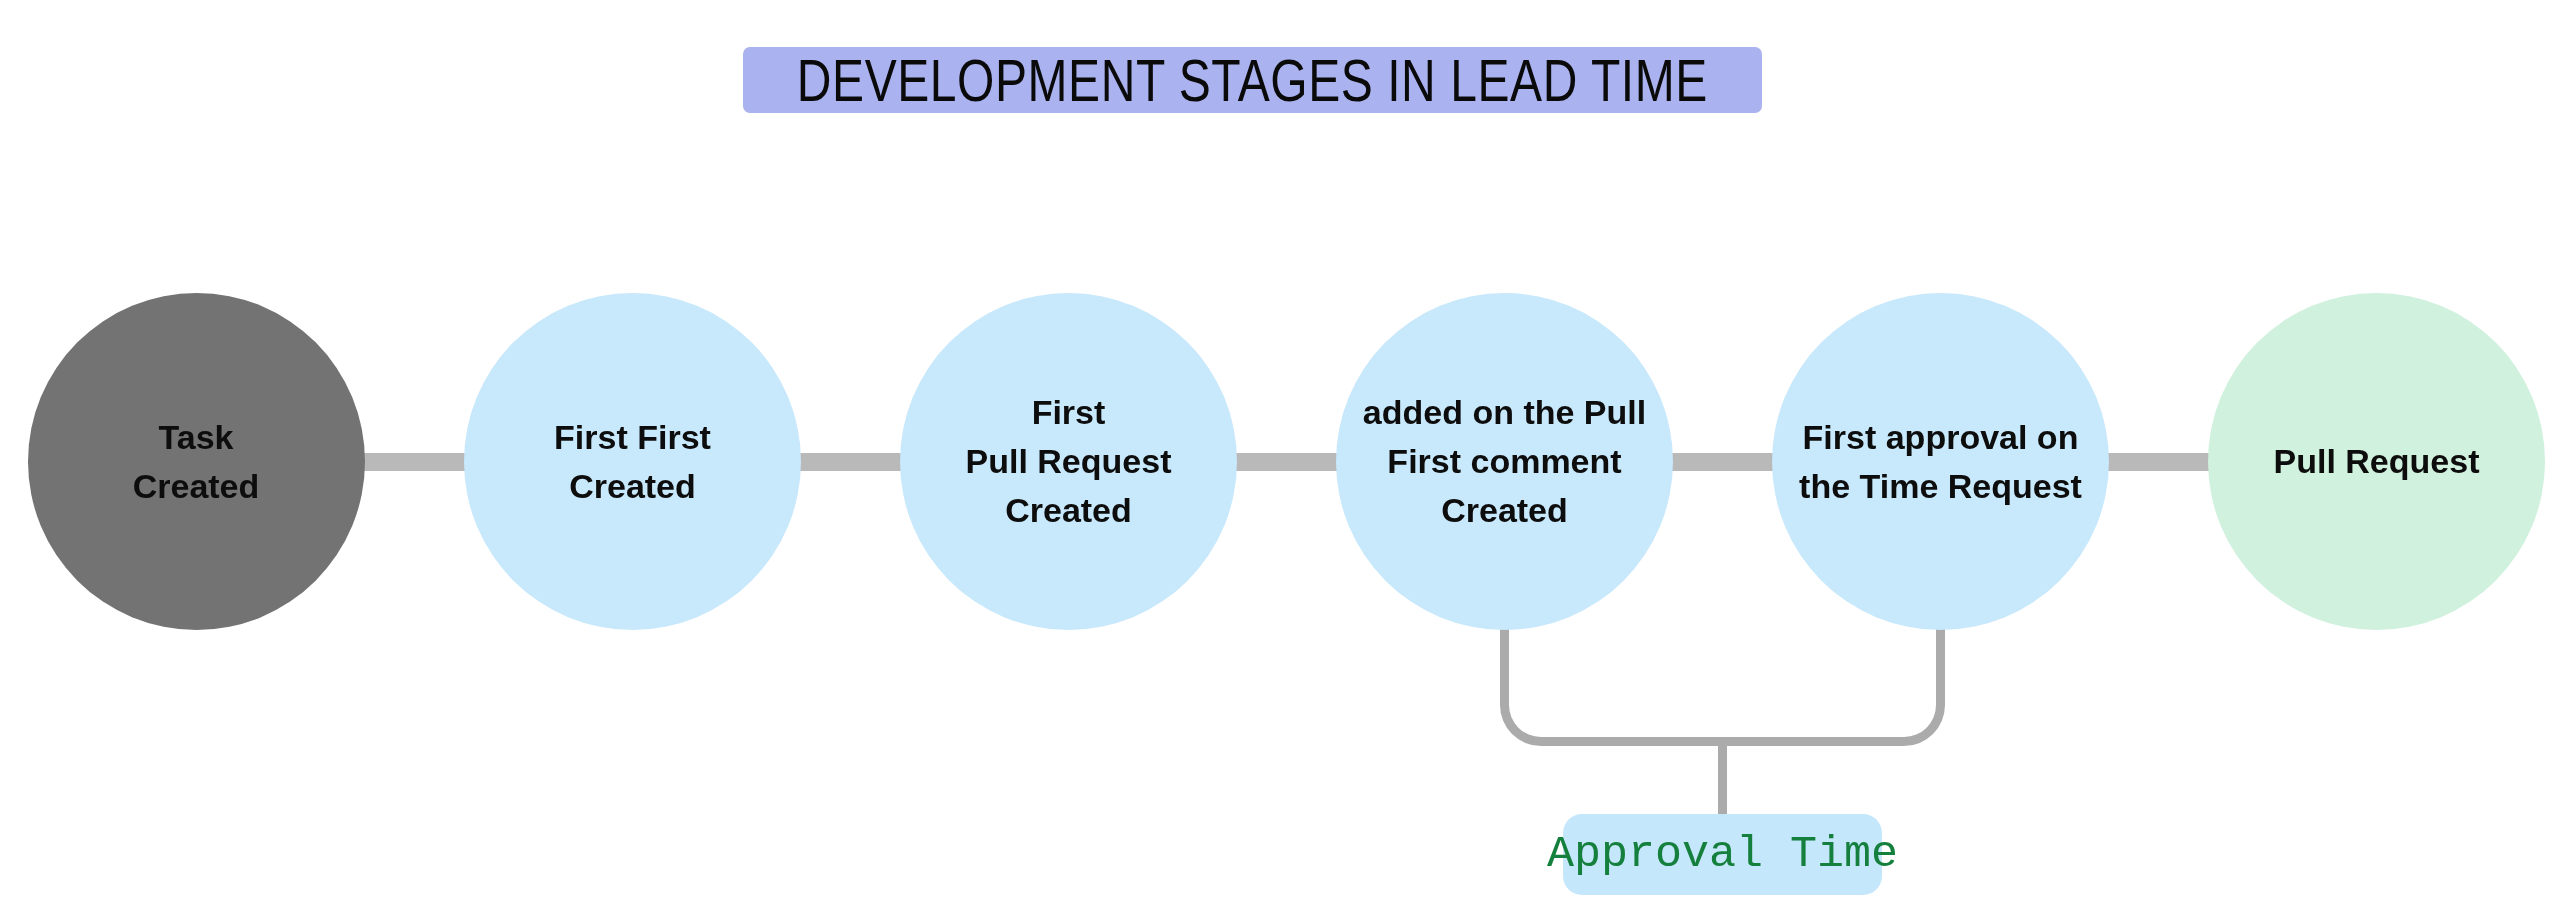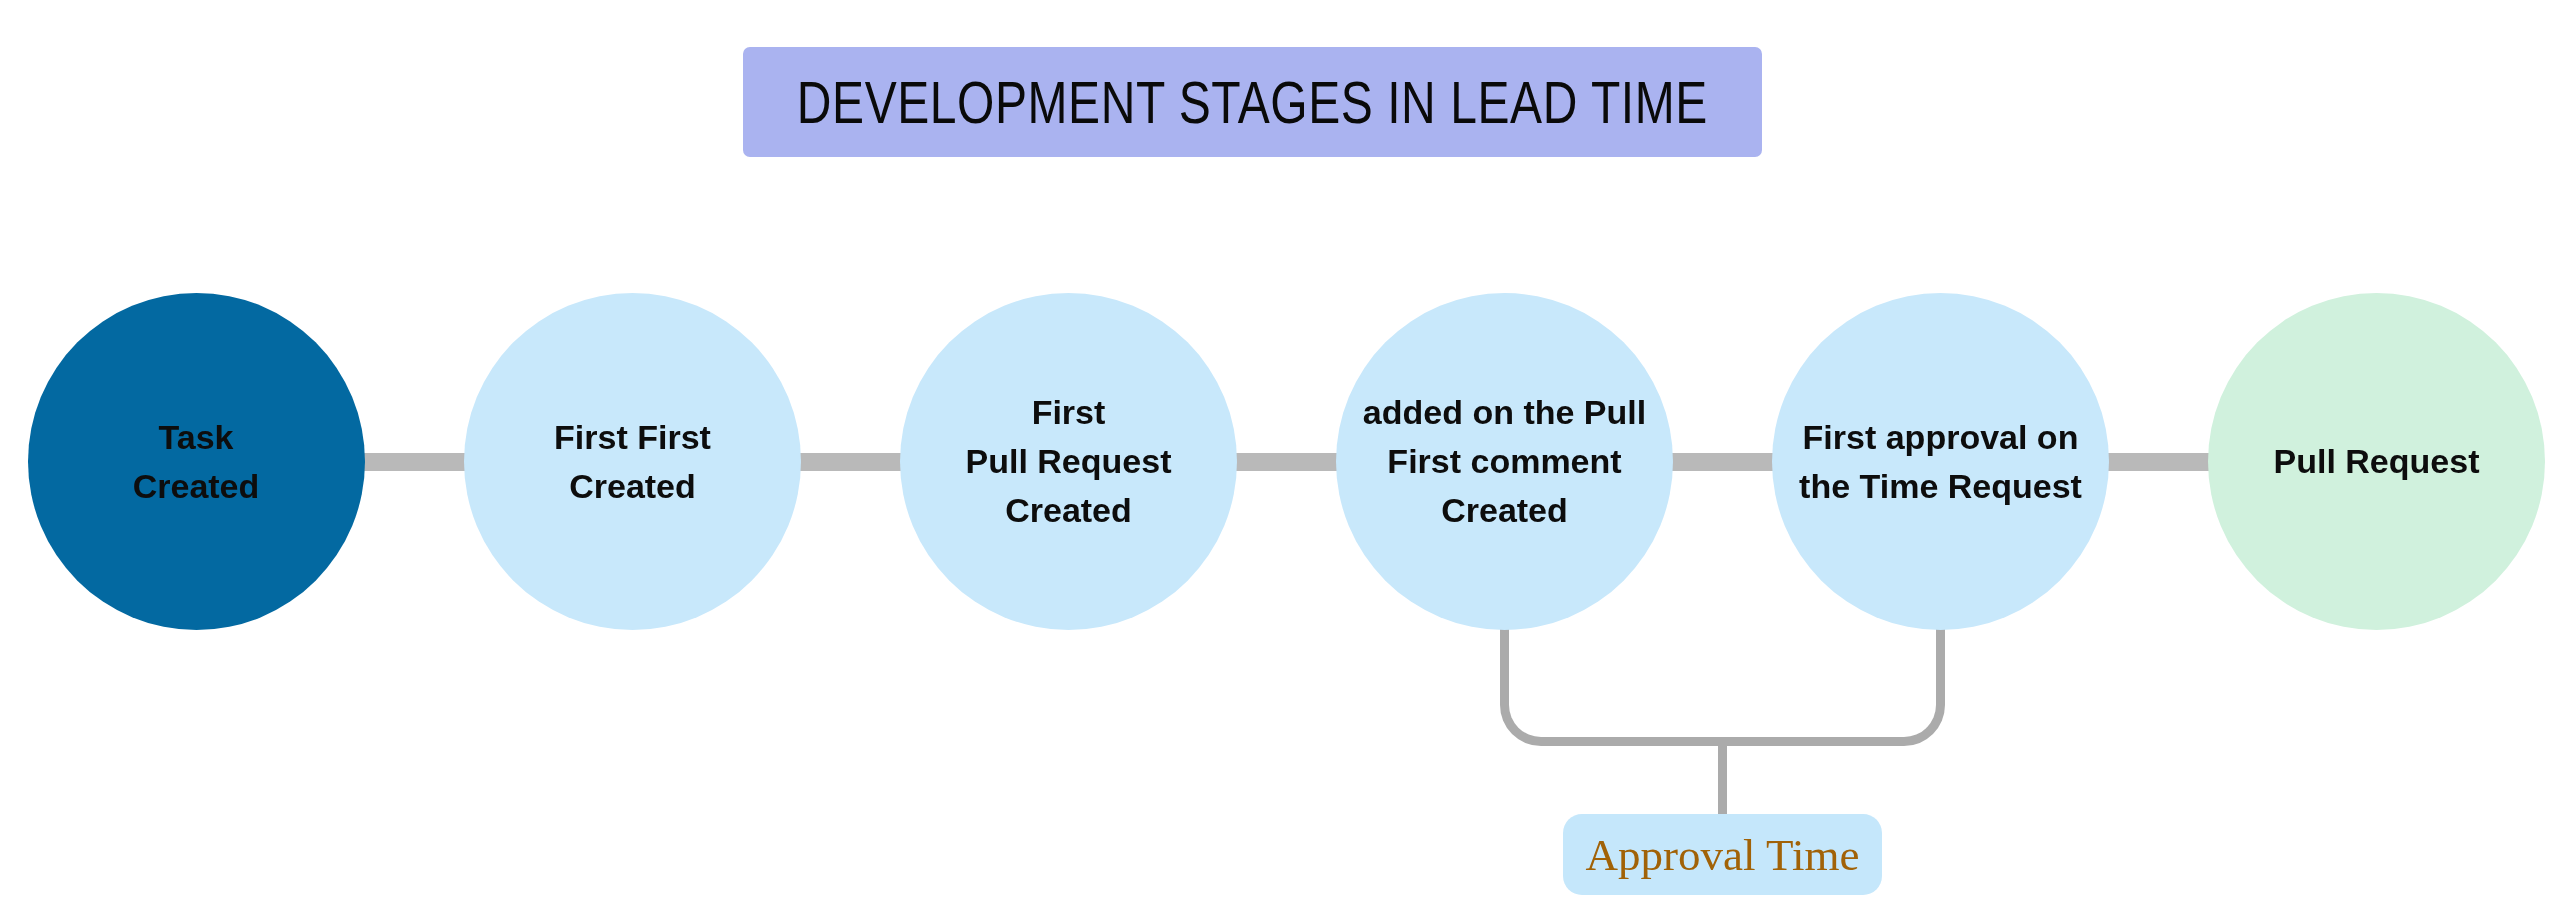--- a/index.html
+++ b/index.html
@@ -9,21 +9,21 @@
     height: 923px;
     background: #ffffff;
     overflow: hidden;
     font-family: "Liberation Sans", sans-serif;
   }
 
   
   .title-bar {
     position: absolute;
     left: 743px; top: 47px;
-    width: 1019px; height: 110px;
+    width: 1019px; height: 66px;
     border-radius: 6.9px;
     display: flex; align-items: center; justify-content: center;
   }
   .title-text {
     font-size: 60px;
     font-weight: 400;
     color: #0a0a0a;
     white-space: nowrap;
     transform: scaleX(0.80);
     letter-spacing: 0.7px;
@@ -85,39 +85,39 @@
   
   .annotation-box {
     position: absolute;
     left: 1563px; top: 814px;
     width: 319px; height: 81px;
     border-radius: 19px;
     display: flex; align-items: center; justify-content: center;
     z-index: 2;
   }
   .annotation-text {
-    font-family: Liberation Serif, serif;
+    font-family: Liberation Mono, monospace;
     font-size: 45px;
-    color: #a16207;
+    color: #15803d;
     white-space: nowrap;
     text-align: center;
   }
 </style>
 </head>
 <body>
 
 <div class="canvas">
 
   <div class="title-bar" style="background-color: rgb(170, 179, 240);">
     <div class="title-text">DEVELOPMENT STAGES IN LEAD TIME</div>
   </div>
 
   <div class="connector" style="background-color: rgb(185, 185, 185);"></div>
 
-  <div class="stage stage-1" style="background-color: #0369a1;">
+  <div class="stage stage-1" style="background-color: #737373;">
     <div class="stage-label">
       <span class="line">Task</span>
       <span class="line">Created</span>
     </div>
   </div>
 
   <div class="stage stage-2" style="background-color: rgb(200, 232, 251);">
     <div class="stage-label">
       <span class="line">First First</span>
       <span class="line">Created</span>

